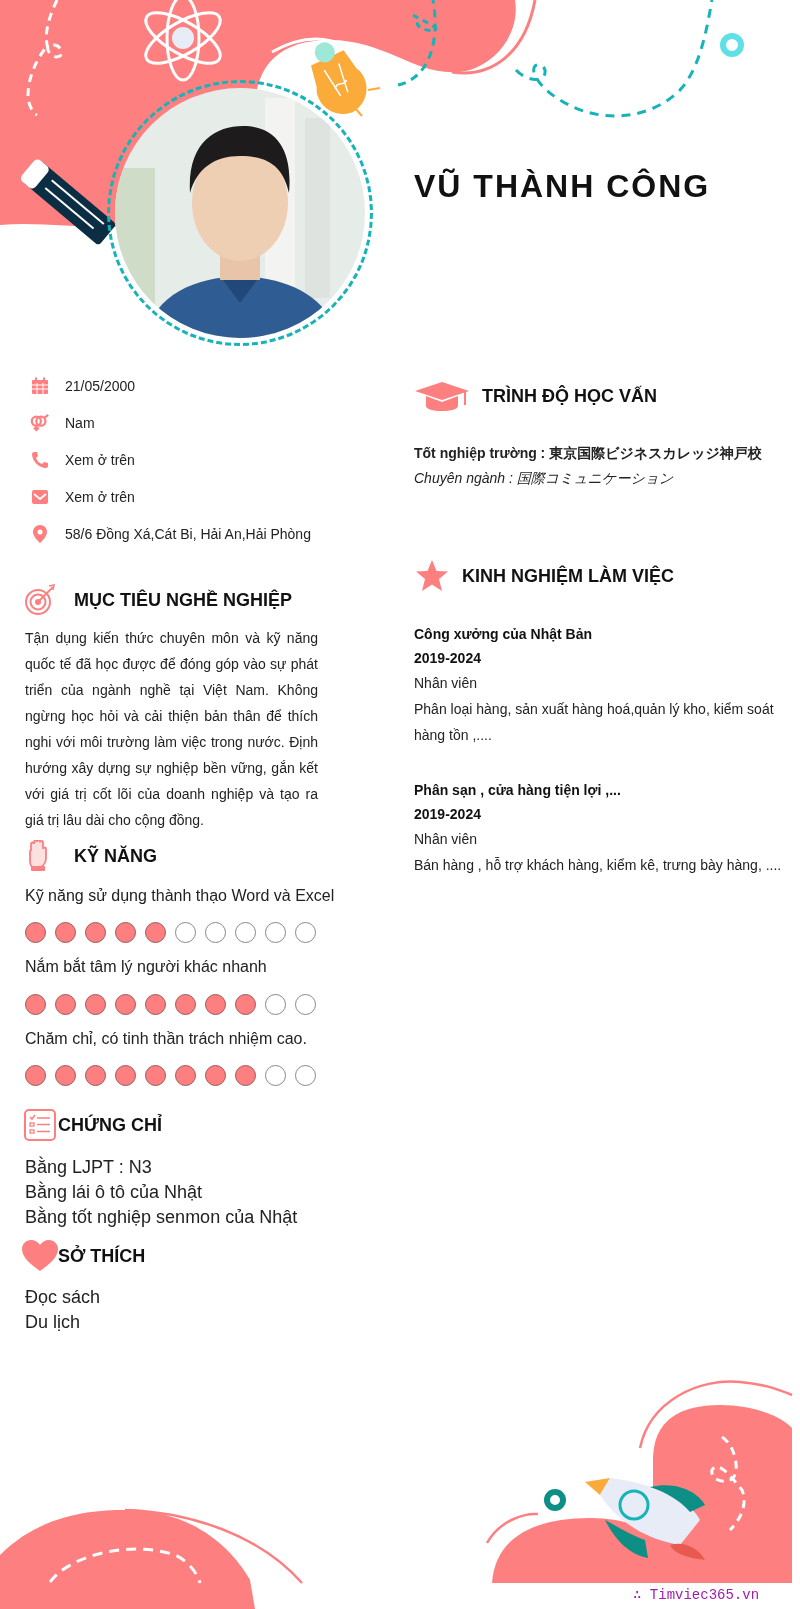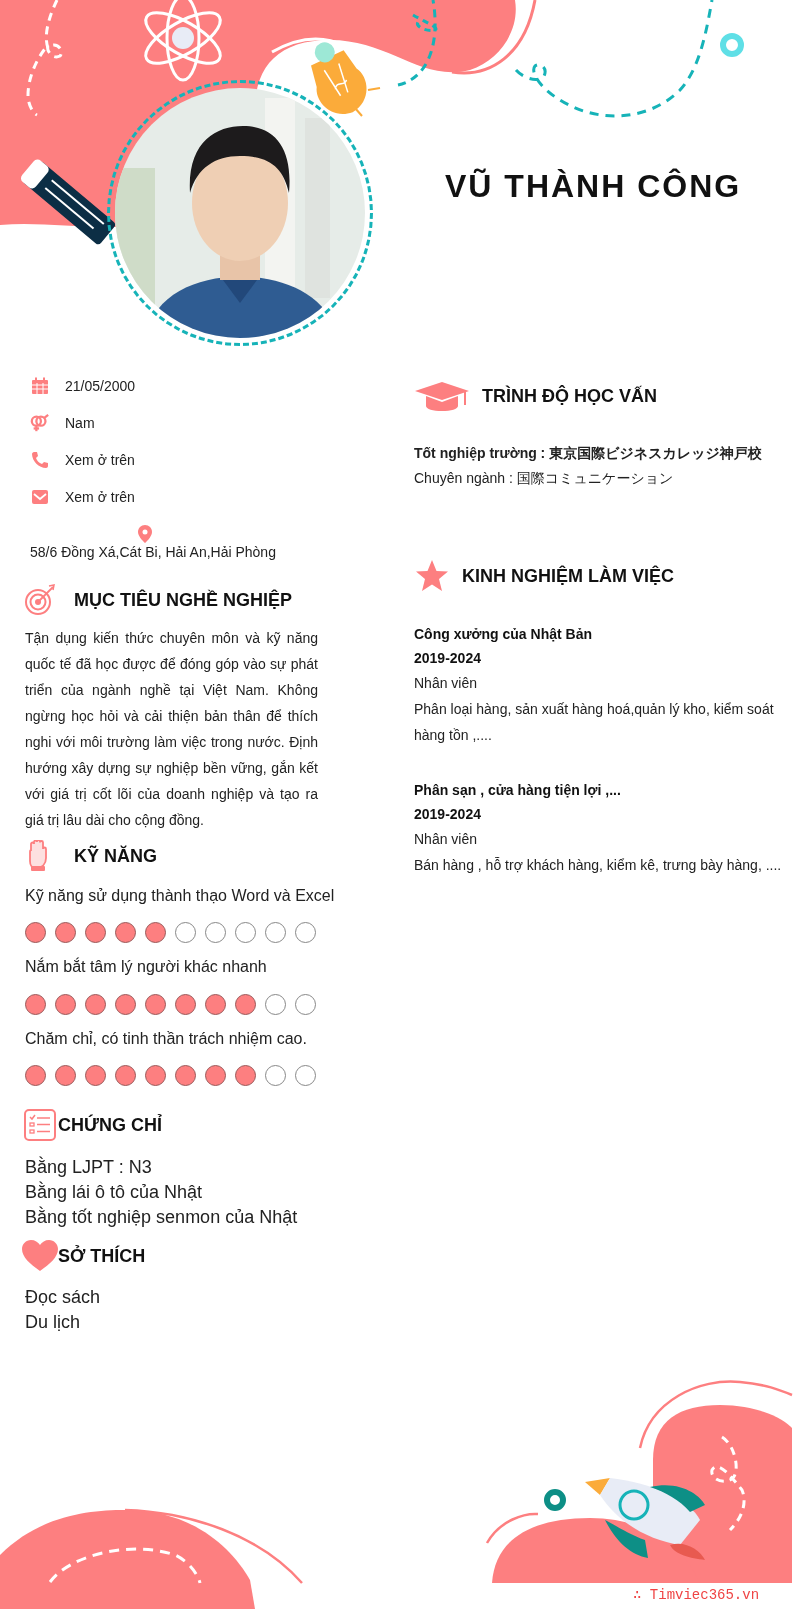--- a/index.html
+++ b/index.html
@@ -1,40 +1,40 @@
 <!DOCTYPE html>
 <html><head>
   <meta charset="utf-8">
   <style>
     * { box-sizing: border-box; margin: 0; padding: 0; }
     html, body { width: 800px; height: 1609px; background: #ffffff; overflow: hidden; }
     body { position: relative; font-family: "Liberation Sans", "DejaVu Sans", sans-serif; color: #1a1a1a; }
     .deco { position: absolute; left: 0; top: 0; pointer-events: none; }
     .photo-wrap { position: absolute; left: 115px; top: 88px; width: 250px; height: 250px; border-radius: 50%; overflow: hidden; }
     .photo-ring { position: absolute; left: 107px; top: 80px; width: 266px; height: 266px; border-radius: 50%; border: 3px dashed #16b3b8; }
-    .name { position: absolute; left: 414px; top: 168px; font-size: 32px; font-weight: bold; letter-spacing: 2px; color: #111; margin-left: 31px; }
+    .name { position: absolute; left: 414px; top: 168px; font-size: 32px; font-weight: bold; letter-spacing: 2px; color: #111; }
 
     .info-row { position: absolute; left: 30px; display: flex; align-items: center; }
     .info-row .ico { width: 20px; height: 20px; display: flex; align-items: center; justify-content: center; margin-right: 15px; }
     .info-row .txt { font-size: 14px; color: #222; }
 
     .sec-head { position: absolute; display: flex; align-items: center; }
     .sec-head .ico { width: 36px; height: 36px; display: flex; align-items: center; justify-content: center; }
     .sec-head .ttl { font-size: 18px; font-weight: bold; color: #111; text-align: right; }
 
     .para { position: absolute; left: 25px; width: 293px; font-size: 14px; line-height: 26px; text-align: justify; color: #222; }
     .skill-label { position: absolute; left: 25px; font-size: 16px; color: #222; }
     .dots { position: absolute; left: 25px; display: flex; gap: 9px; }
     .dot { width: 21px; height: 21px; border-radius: 50%; border: 1.5px solid #888; background: #fff; }
     .dot.on { background: #fd7f80; border-color: #9a5a5a; }
 
     .list-line { position: absolute; left: 25px; font-size: 18px; color: #222; }
     .r-line { position: absolute; left: 414px; font-size: 14px; color: #222; }
     .r-line.b { font-weight: bold; color: #111; }
-    .watermark { position: absolute; left: 633px; top: 1586px; font-family: "Liberation Mono", "DejaVu Sans Mono", monospace; font-size: 14px; color: #ef4444; }
+    .watermark { position: absolute; left: 633px; top: 1586px; font-family: "Liberation Mono", "DejaVu Sans Mono", monospace; font-size: 14px; color: #a21caf; }
   </style>
 </head>
 <body>
 
 <svg class="deco" width="800" height="1609" viewBox="0 0 800 1609">
 
   <path d="M0,0 L515,0 C520,30 500,60 470,70 C420,82 390,40 330,40 C280,40 255,65 255,110 C255,150 230,195 180,215 C120,238 60,220 0,225 Z" fill="#fd7f80"></path>
   <path d="M452,72 C490,78 525,55 535,0" fill="none" stroke="#fd7f80" stroke-width="3"></path>
 
   <path d="M272,52 C300,36 325,36 345,46" fill="none" stroke="#ffffff" stroke-width="3"></path>
@@ -144,21 +144,21 @@
 </div>
 <div class="info-row" style="top:487px;">
   <span class="ico">
     <svg width="18" height="16" viewBox="0 0 18 16">
         <rect x="1" y="1" width="16" height="14" rx="2" fill="#fd7f80"></rect>
         <path d="M3,5 L9,10 L15,5" fill="none" stroke="#fff" stroke-width="1.8"></path>
       </svg>
   </span>
   <span class="txt">Xem ở trên</span>
 </div>
-<div class="info-row" style="top:524px;flex-direction:column;">
+<div class="info-row" style="top:524px;">
   <span class="ico">
     <svg width="14" height="18" viewBox="0 0 14 18">
         <path d="M7,0 C3,0 0,3 0,7 C0,12 7,18 7,18 C7,18 14,12 14,7 C14,3 11,0 7,0 Z" fill="#fd7f80"></path>
         <circle cx="7" cy="7" r="2.5" fill="#fff"></circle>
       </svg>
   </span>
   <span class="txt">58/6 Đồng Xá,Cát Bi, Hải An,Hải Phòng</span>
 </div>
 
 <div class="sec-head" style="left:22px; top:582px;">
@@ -264,21 +264,21 @@
         <path d="M27,2 L54,11 L27,20 L0,11 Z" fill="#fd7f80"></path>
         <path d="M11,16 L11,26 C11,29 18,31 27,31 C36,31 43,29 43,26 L43,16 L27,22 Z" fill="#fd7f80"></path>
         <line x1="50" y1="12" x2="50" y2="25" stroke="#fd7f80" stroke-width="2"></line>
       </svg>
   </span>
   <span class="ttl" style="margin-left:12px;">TRÌNH ĐỘ HỌC VẤN</span>
 </div>
 <div class="r-line" style="top:445px;">
   <span style="font-weight:bold;">Tốt nghiệp trường : </span><span style="font-weight:bold;margin-top:28px;">東京国際ビジネスカレッジ神戸校</span>
 </div>
-<div class="r-line" style="top:470px;">
+<div class="r-line" style="top:470px;font-style:italic;">
   <span>Chuyên ngành : </span><span>国際コミュニケーション</span>
 </div>
 
 <div class="sec-head" style="left:414px; top:558px;">
   <span class="ico">
     <svg width="34" height="34" viewBox="0 0 34 34">
         <path d="M17,1 L21.5,12 L33,12.5 L24,20 L27,32 L17,25.5 L7,32 L10,20 L1,12.5 L12.5,12 Z" fill="#fd7f80"></path>
       </svg>
   </span>
   <span class="ttl" style="margin-left:12px;">KINH NGHIỆM LÀM VIỆC</span>

